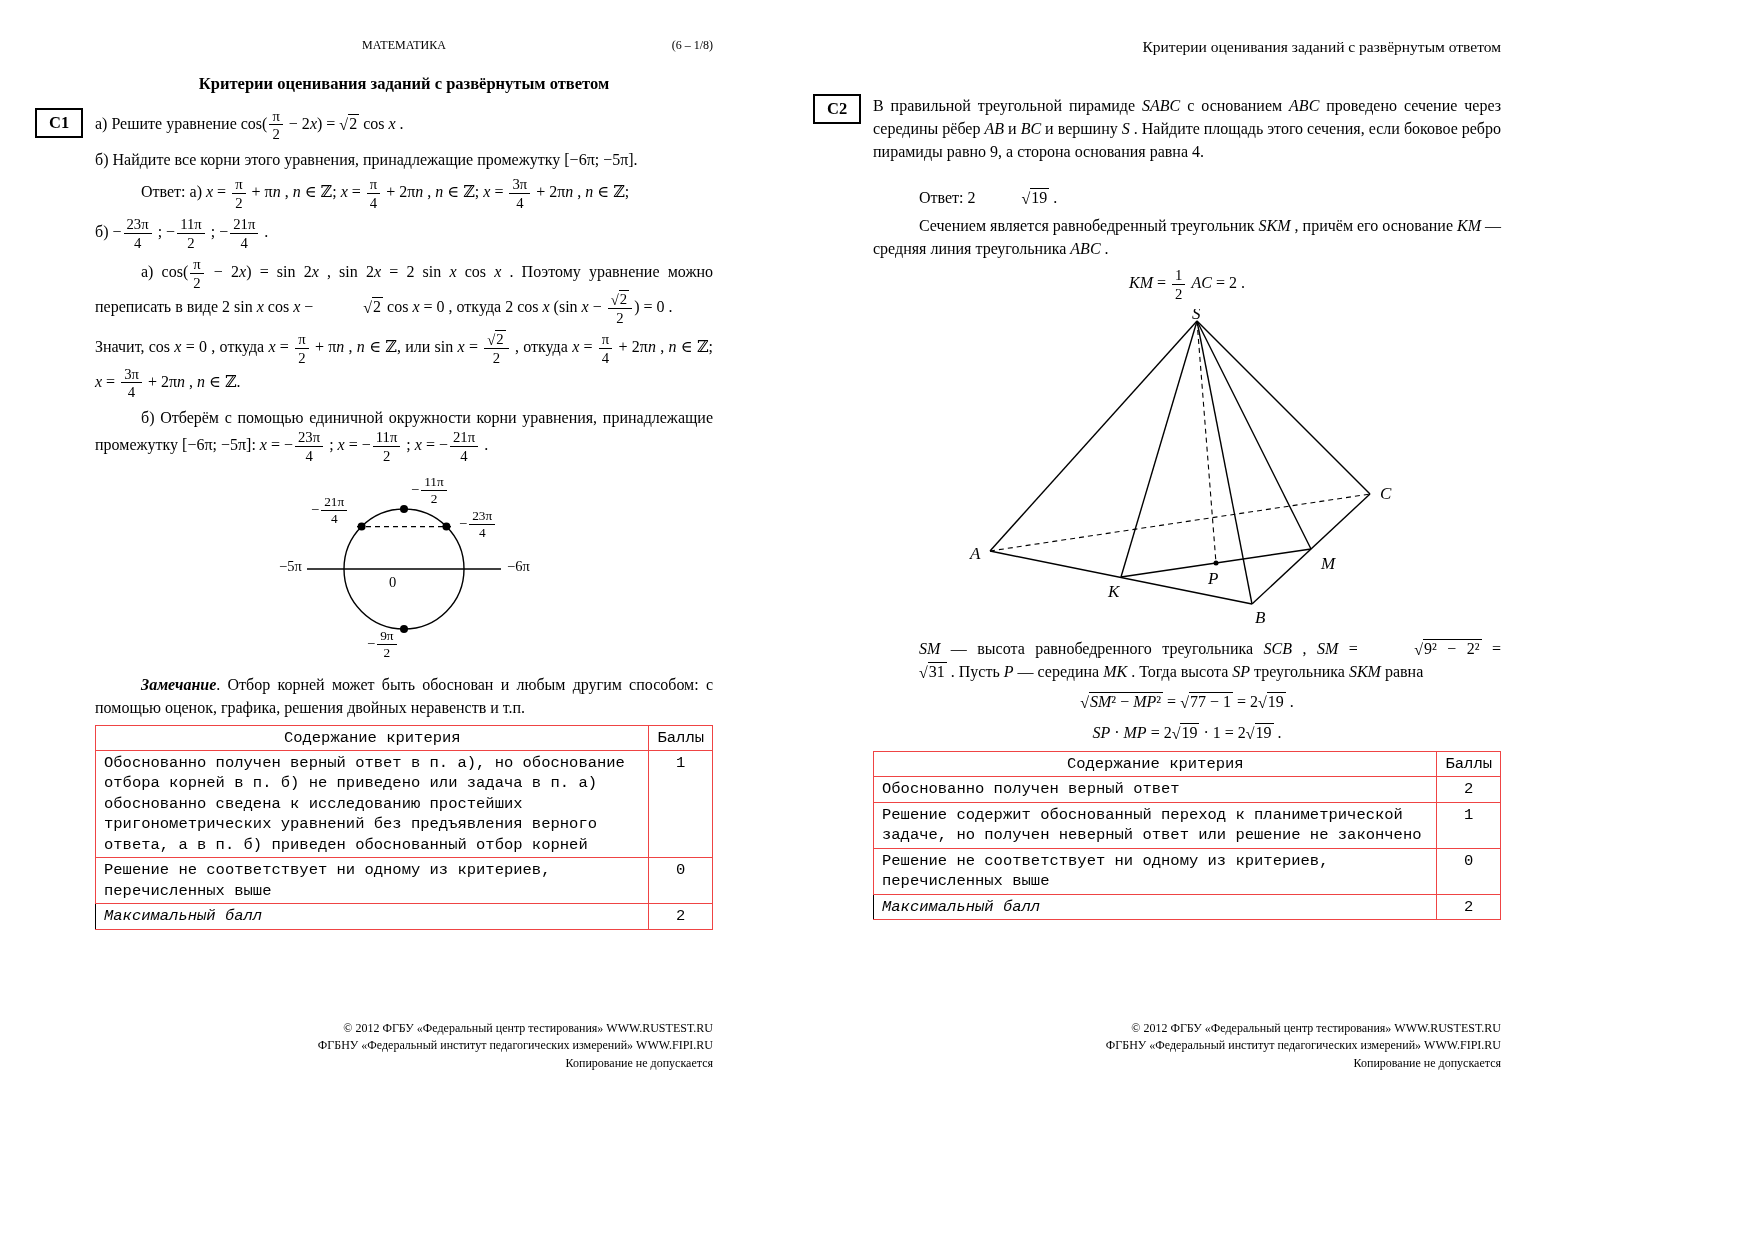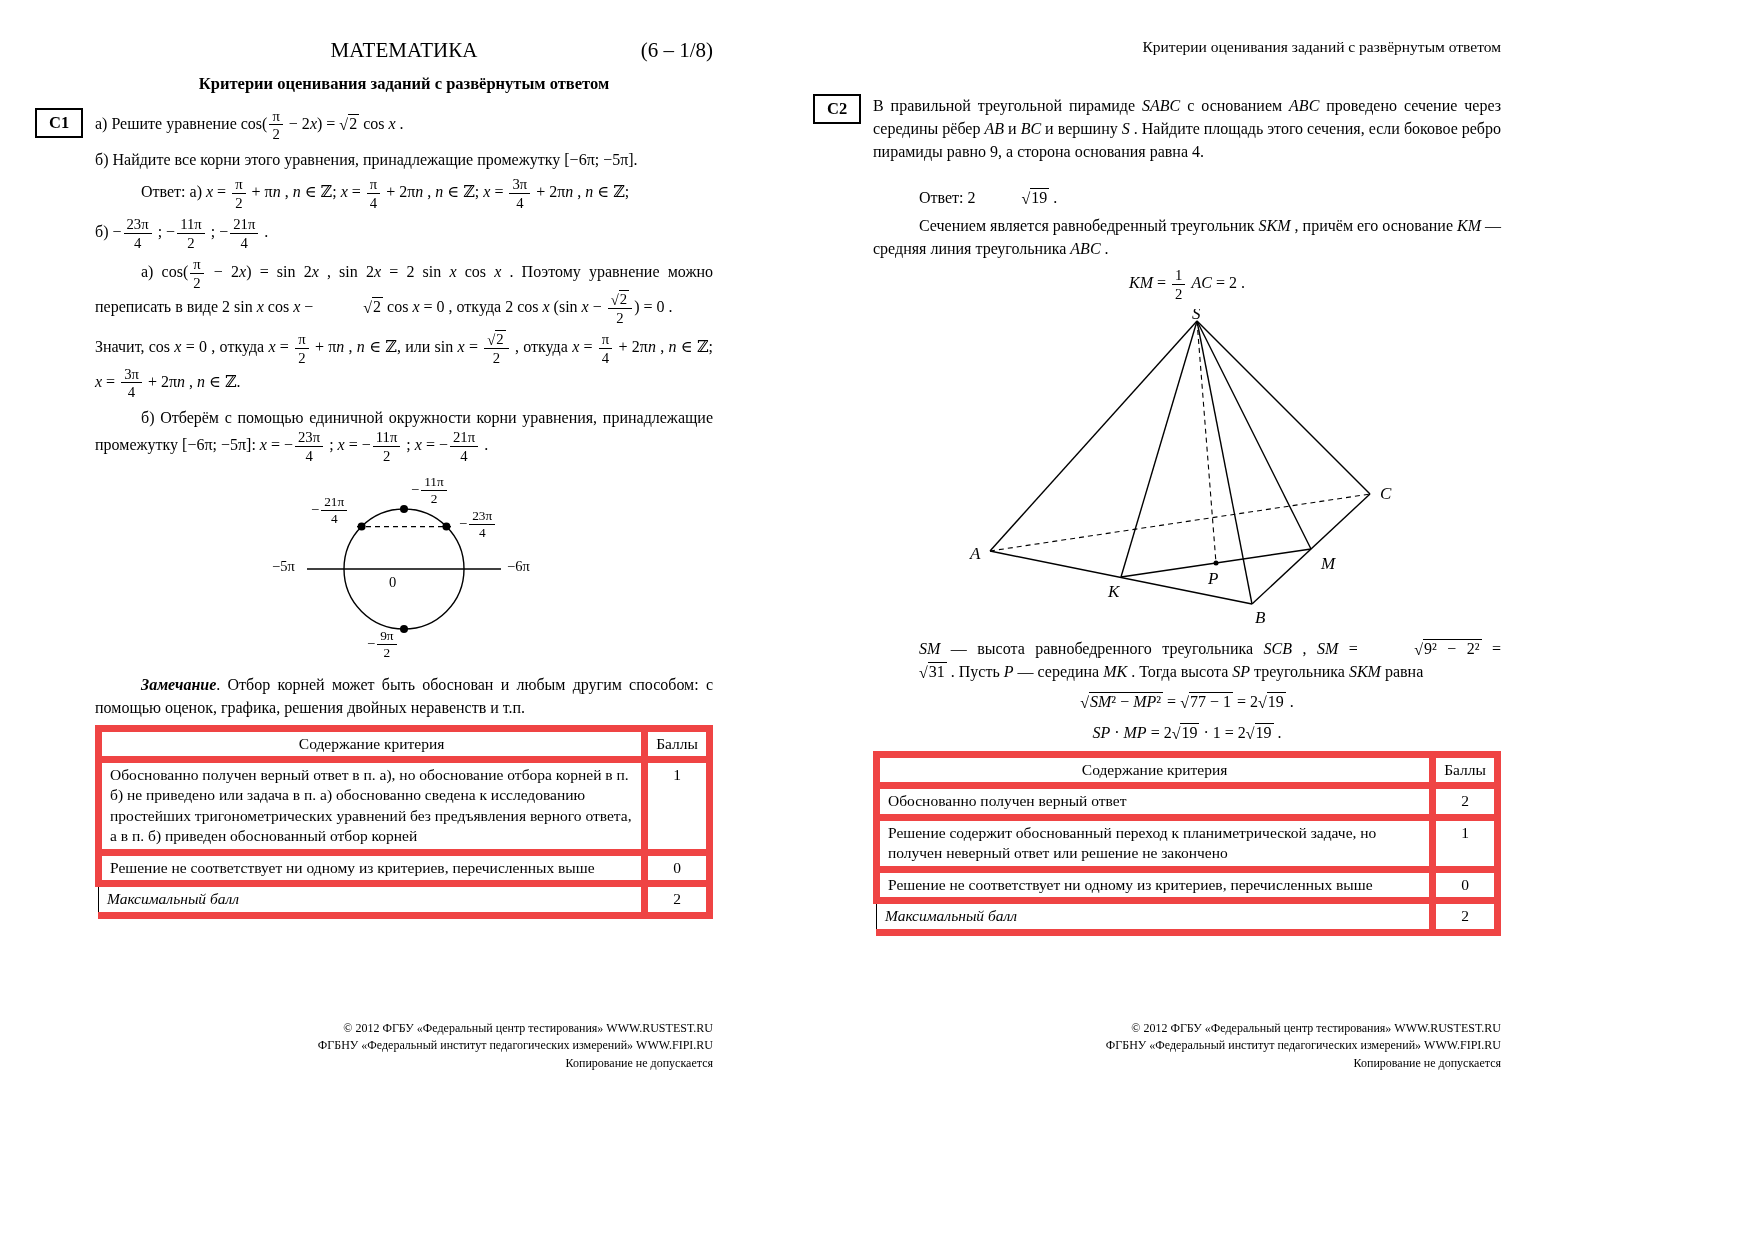--- a/index.html
+++ b/index.html
@@ -9,21 +9,21 @@
     background:#ffffff;
     color:#000000;
     font-family:"Liberation Serif","DejaVu Serif",serif;
     font-size:16px;
     overflow:hidden;
   }
   .page { position:absolute; top:38px; height:1180px; }
   .page-left  { left:95px;  width:618px; }
   .page-right { left:873px; width:628px; }
 
-  .page-head { position:relative; font-size:21px; height:22px; }
+  .page-head { position:relative; font-size:12px; height:22px; }
   .page-head .subject { display:block; text-align:center; }
   .page-head .pcode   { position:absolute; right:0; top:0; }
   .page-head-right { text-align:right; font-size:15.5px; height:22px; }
 
   .doc-title { font-weight:bold; text-align:center; font-size:16.5px; margin:14px 0 14px; }
 
   .task { position:relative; }
   .page-right .task { margin-top:34px; }
   .task-badge {
     position:absolute; left:-60px; top:0;
@@ -57,21 +57,21 @@
 
   
   .pyr-fig { width:470px; height:322px; margin:4px auto 6px; position:relative; }
   .pyr-fig text { font-family:"Liberation Serif","DejaVu Serif",serif; font-style:italic; font-size:17px; fill:#000; }
 
   
   .remark-label { font-weight:bold; font-style:italic; }
 
   
   table.crit { border-collapse:collapse; width:100%; font-size:15.5px; margin-top:4px; }
-  table.crit td { border:7px solid #ef4444; padding:2px 8px; vertical-align:top; line-height:1.32; text-align:left; }
+  table.crit td { border:1px solid #ef4444; padding:2px 8px; vertical-align:top; line-height:1.32; text-align:left;font-family:Liberation Mono, monospace; }
   table.crit td.hd { text-align:center; }
   table.crit td.score { width:62px; text-align:center; }
   table.crit td.total { font-style:italic; padding-right:14px; border-left:none;margin-top:11px; }
   table.crit tr.total-row td:first-child { border-left:1px solid #000; }
 
   .footer { position:absolute; top:982px; left:0; width:100%; text-align:right; font-size:12px; line-height:1.45; }
 </style>
 </head>
 <body>
 
@@ -168,21 +168,21 @@
             <span class="fd">4</span>
           </span></div>
       <div class="clabel" style="left:172px;top:6px">−<span class="frac">
             <span class="fn">11π</span>
             <span class="fd">2</span>
           </span></div>
       <div class="clabel" style="left:220px;top:40px">−<span class="frac">
             <span class="fn">23π</span>
             <span class="fd">4</span>
           </span></div>
-      <div class="clabel" style="left:33px;top:90px">−5π</div>
+      <div class="clabel" style="left:40px;top:90px">−5π</div>
       <div class="clabel" style="left:268px;top:90px">−6π</div>
       <div class="clabel" style="left:150px;top:106px">0</div>
       <div class="clabel" style="left:128px;top:160px">−<span class="frac">
             <span class="fn">9π</span>
             <span class="fd">2</span>
           </span></div>
     </div>
 
     <p class="indent">
       <span class="remark-label">Замечание</span><span>. Отбор корней может быть обоснован и любым другим способом: с помощью оценок, графика, решения двойных неравенств и т.п.</span>

